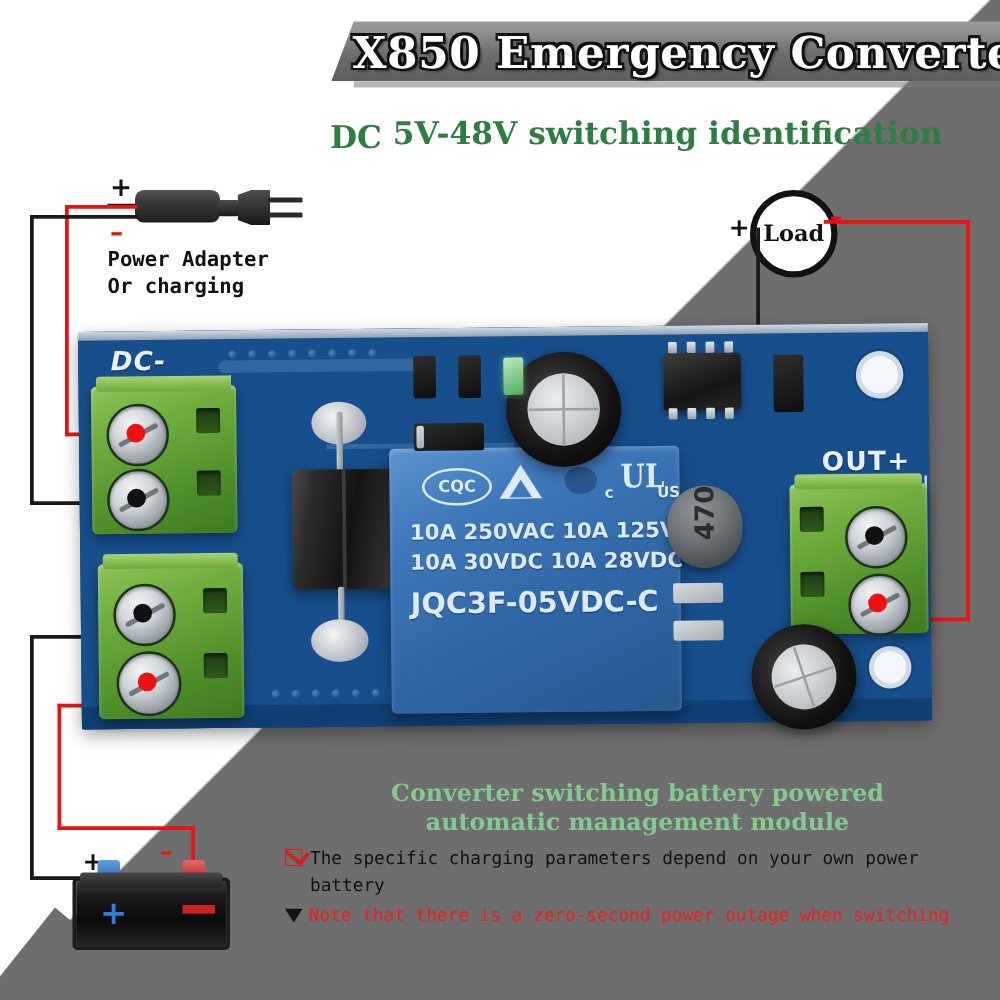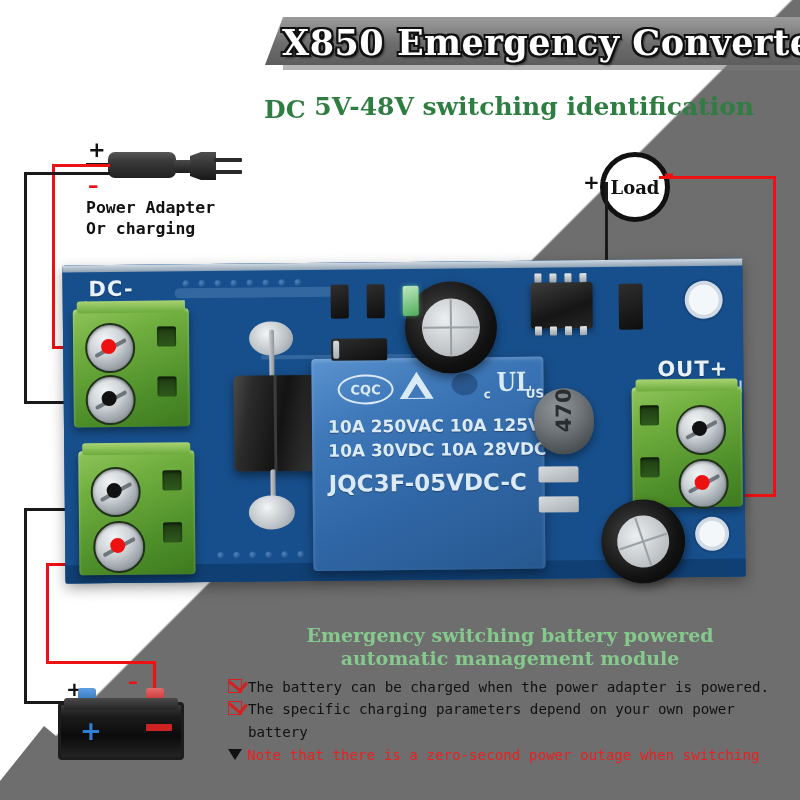--- a/index.html
+++ b/index.html
@@ -289,21 +289,21 @@
         <div class="via"></div>
         <div class="via"></div>
         <div class="via"></div>
       <div class="via"></div>
         <div class="via"></div>
         <div class="via"></div>
     </div>
     <div class="trace" style="left:112px;top:24px;width:160px;height:10px;border-radius:5px;"></div>
     <div class="trace" style="left:198px;top:92px;width:150px;height:4px;"></div>
 
-    <div class="silk" style="left:26px;top:12px;font-size:21px;">DC-</div>
+    <div class="silk" style="left:26px;top:12px;font-size:21px;font-style:italic;">DC-</div>
     <div class="silk" style="left:594px;top:98px;font-size:21px;">OUT+</div>
     <div class="silk-faint" style="left:44px;top:130px;font-size:19px;">BAT+</div>
     <div class="silk-box" style="left:22px;top:36px;width:96px;height:10px;"></div>
     <div class="silk-box" style="left:588px;top:122px;width:86px;height:10px;"></div>
 
     <div class="mhole" style="left:626px;top:26px;width:30px;height:30px;"></div>
     <div class="mhole" style="left:634px;top:262px;width:26px;height:26px;"></div>
 
     <div class="tb" style="left:10px;top:44px;width:116px;height:118px;">
       <div class="tb-top" style="width:108px;"></div>
@@ -407,30 +407,26 @@
 
   <div class="bat-wrap">
     <div class="term pos"></div>
     <div class="term neg"></div>
     <div class="bat-body"></div>
     <div class="bat-top"></div>
     <div class="bat-plus">+</div>
     <div class="bat-minus"></div>
   </div>
 
-  <div class="green-head">Emergency switching battery powered
+  <div class="green-head">Converter switching battery powered
 automatic management module</div>
 
   <div class="bullets">
     <div class="b-row">
       <span class="chk"></span>
-      <span>The battery can be charged when the power adapter is powered.</span>
-    </div>
-    <div class="b-row">
-      <span class="chk"></span>
       <span>The specific charging parameters depend on your own power battery</span>
     </div>
     <div class="note">
       <span class="tri-d"></span>
       <span>Note that there is a zero-second power outage when switching</span>
     </div>
   </div>
 
 </div>
 

